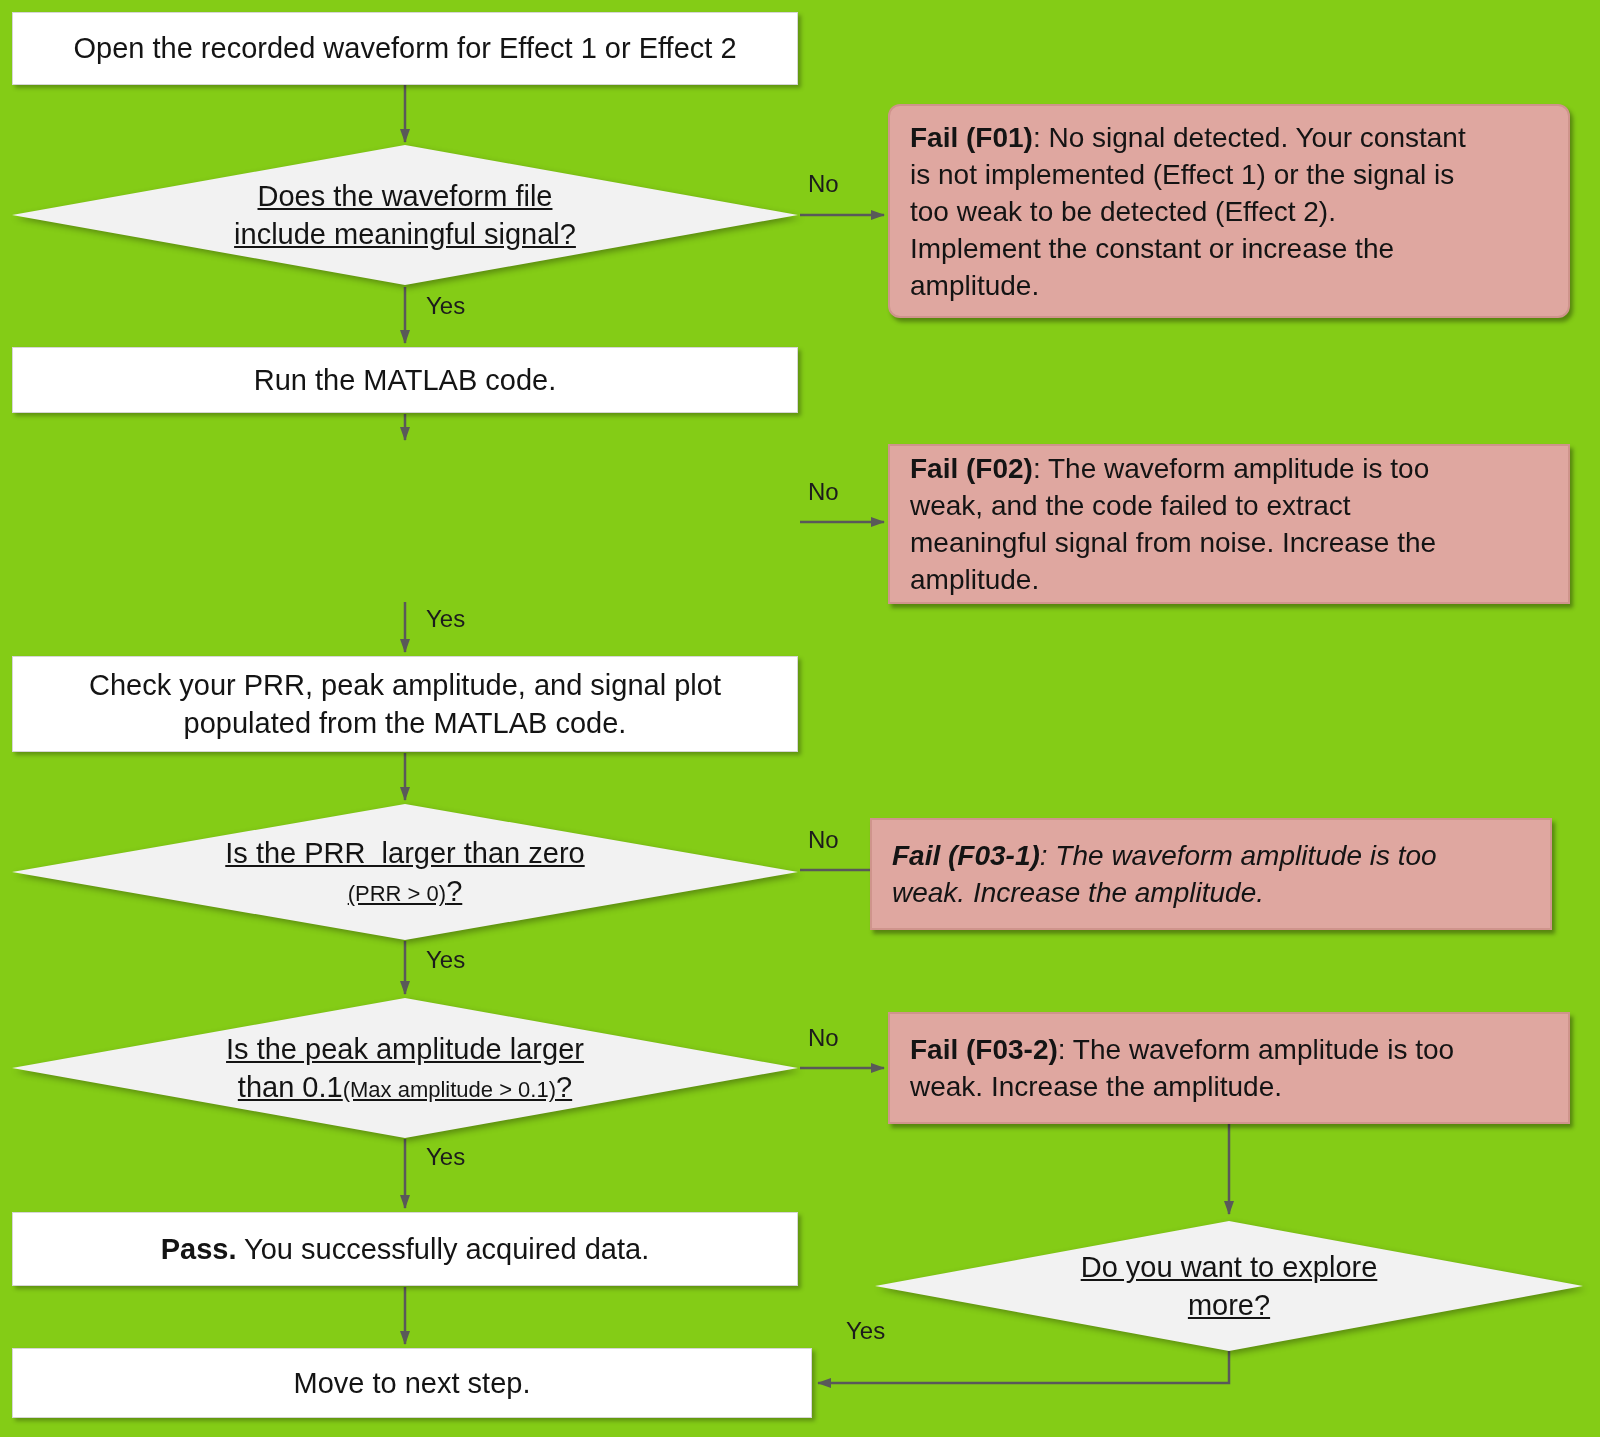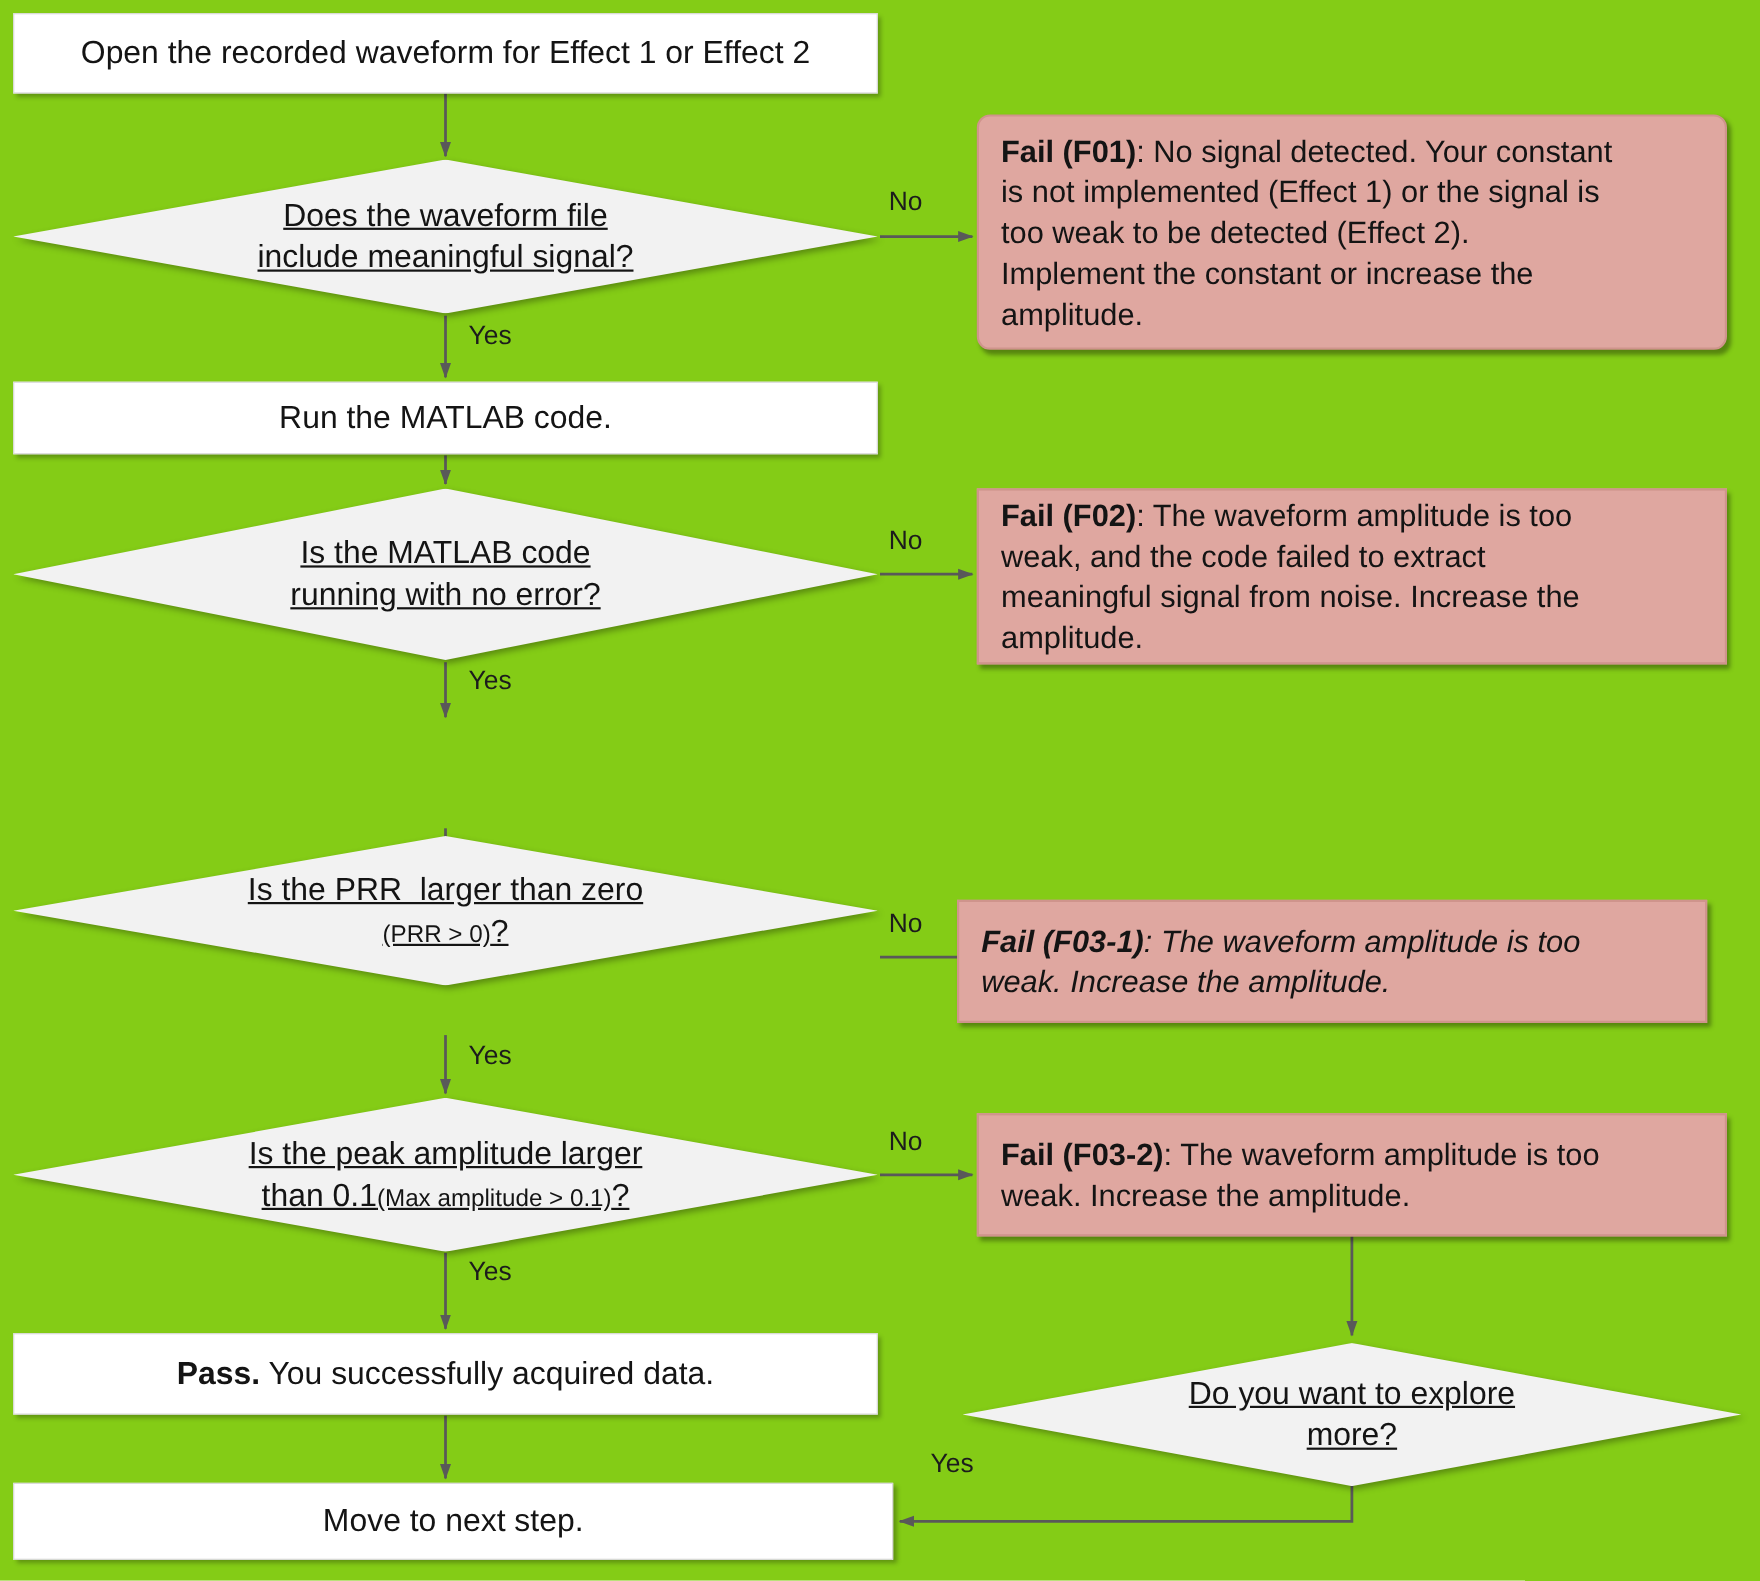--- a/index.html
+++ b/index.html
@@ -77,46 +77,43 @@
   </svg>
 
   <div class="node rect" style="left:12px;top:12px;width:786px;height:73px;">
     <div>Open the recorded waveform for Effect 1 or Effect 2</div>
   </div>
 
   <div class="node rect" style="left:12px;top:347px;width:786px;height:66px;">
     <div>Run the MATLAB code.</div>
   </div>
 
+  <div class="node rect" style="left:12px;top:656px;width:786px;height:96px;">
+    <div>Check your PRR, peak amplitude, and signal plot</div>
+    <div>populated from the MATLAB code.</div>
+  </div>
 
   <div class="node rect" style="left:12px;top:1212px;width:786px;height:74px;">
     <div><span class="b">Pass.</span><span> You successfully acquired data.</span></div>
   </div>
 
   <div class="node rect" style="left:12px;top:1348px;width:800px;height:70px;">
     <div>Move to next step.</div>
   </div>
 
   <div class="dwrap" style="left:12px;top:145px;width:786px;height:140px;">
     <div class="dshape"></div>
     <div class="dtext">
       <div>Does the waveform file</div>
       <div>include meaningful signal?</div>
     </div>
   </div>
 
-  <div class="dwrap" style="left:12px;top:444px;width:786px;height:156px;">
-    <div class="dshape"></div>
-    <div class="dtext">
-      <div>Is the MATLAB code</div>
-      <div>running with no error?</div>
-    </div>
-  </div>
 
-  <div class="dwrap" style="left:12px;top:760px;width:786px;height:136px;">
+  <div class="dwrap" style="left:12px;top:804px;width:786px;height:136px;">
     <div class="dshape"></div>
     <div class="dtext">
       <div class="pre">Is the PRR  larger than zero</div>
       <div><span class="small">(PRR &gt; 0)</span><span>?</span></div>
     </div>
   </div>
 
   <div class="dwrap" style="left:12px;top:998px;width:786px;height:140px;">
     <div class="dshape"></div>
     <div class="dtext">

